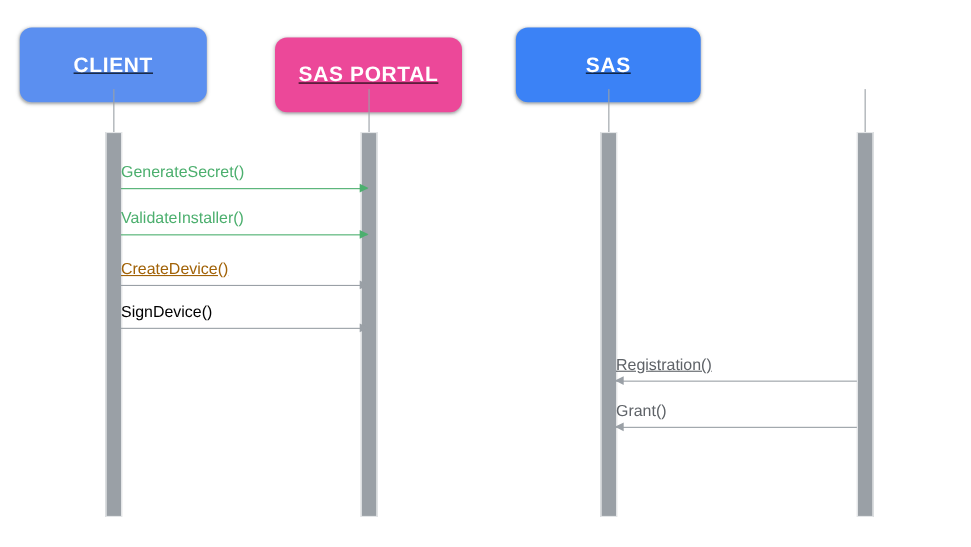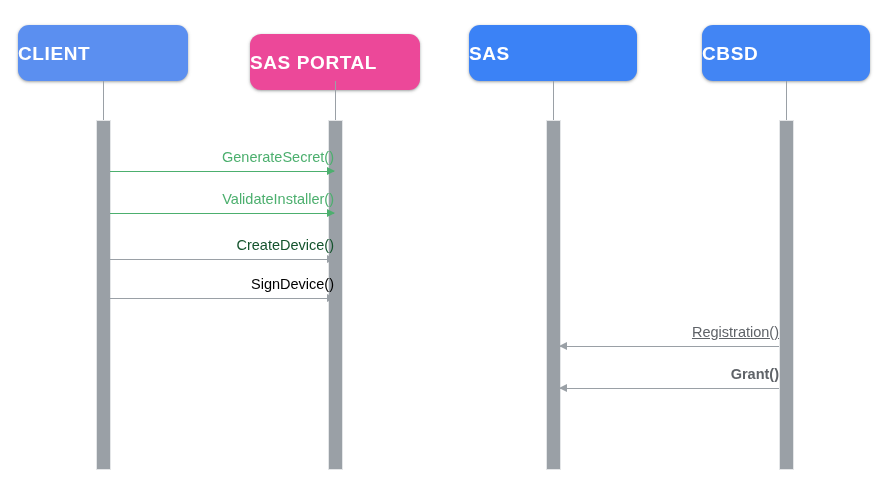--- a/index.html
+++ b/index.html
@@ -15,27 +15,28 @@
     position: relative;
     width: 883px;
     height: 497px;
     background: #ffffff;
     overflow: hidden;
   }
 
   
   .participant {
     position: absolute;
-    height: 56px;
+    height: 68px;
     border-radius: 11px;
     display: flex;
     align-items: center;
-    justify-content: flex-start;
+    justify-content: center;
     box-sizing: border-box;
     box-shadow: 0 1px 2px rgba(60,64,67,0.30), 0 1px 3px 1px rgba(60,64,67,0.15);
+    text-decoration: underline;
   }
   .participant .p-label {
     color: #ffffff;
     font-size: 19px;
     font-weight: bold;
     letter-spacing: 0.6px;
     white-space: nowrap;
     line-height: 1;
   }
 
@@ -82,21 +83,21 @@
   .msg-arrow.to-left {
     left: -1px;
     border-right-width: 8px;
     border-right-style: solid;
   }
   .msg-label {
     position: absolute;
     left: 0;
     width: 100%;
     bottom: 7px;
-    text-align: right;
+    text-align: left;
     font-size: 14.5px;
     line-height: 1;
     white-space: nowrap;
   }
 </style>
 </head>
 <body>
 
 <div id="canvas">
 
@@ -105,51 +106,48 @@
     </div>
     <div class="lifeline-stem" style="left: 103px; top: 81px; height: 39px;"></div>
     <div class="participant" style="left: 250px; top: 34px; width: 170px; background: #ec4899;">
       <span class="p-label">SAS PORTAL</span>
     </div>
     <div class="lifeline-stem" style="left: 335px; top: 81px; height: 39px;"></div>
     <div class="participant" style="left: 469px; top: 25px; width: 168px; background: #3b82f6;">
       <span class="p-label">SAS</span>
     </div>
     <div class="lifeline-stem" style="left: 553px; top: 81px; height: 39px;"></div>
-    <div class="participant" style="left: 702px; top: 25px; width: 168px; background: rgb(66, 133, 244);">
-      <span class="p-label">CBSD</span>
-    </div>
     <div class="lifeline-stem" style="left: 786px; top: 81px; height: 39px;"></div>
     <div class="activation" style="left: 95.5px; top: 120px; width: 15px; height: 350px; background: rgb(154, 160, 166);"></div>
     <div class="activation" style="left: 327.5px; top: 120px; width: 15px; height: 350px; background: rgb(154, 160, 166);"></div>
     <div class="activation" style="left: 545.5px; top: 120px; width: 15px; height: 350px; background: rgb(154, 160, 166);"></div>
     <div class="activation" style="left: 778.5px; top: 120px; width: 15px; height: 350px; background: rgb(154, 160, 166);"></div>
     <div class="message" style="left: 110px; top: 171px; width: 224px;">
       <div class="msg-line" style="background: rgb(76, 175, 110);"></div>
       <div class="msg-arrow to-right" style="border-left-color: rgb(76, 175, 110);"></div>
       <div class="msg-label" style="color: rgb(76, 175, 110);">GenerateSecret()</div>
     </div>
     <div class="message" style="left: 110px; top: 213px; width: 224px;">
       <div class="msg-line" style="background: rgb(76, 175, 110);"></div>
       <div class="msg-arrow to-right" style="border-left-color: rgb(76, 175, 110);"></div>
       <div class="msg-label" style="color: rgb(76, 175, 110);">ValidateInstaller()</div>
     </div>
     <div class="message" style="left: 110px; top: 259px; width: 224px;">
       <div class="msg-line" style="background: rgb(154, 160, 166);"></div>
       <div class="msg-arrow to-right" style="border-left-color: rgb(154, 160, 166);"></div>
-      <div class="msg-label" style="color: #14532d;">CreateDevice()</div>
+      <div class="msg-label" style="color: #a16207; text-decoration: underline;">CreateDevice()</div>
     </div>
     <div class="message" style="left: 110px; top: 298px; width: 224px;">
       <div class="msg-line" style="background: rgb(154, 160, 166);"></div>
       <div class="msg-arrow to-right" style="border-left-color: rgb(154, 160, 166);"></div>
       <div class="msg-label" style="color: #000000;">SignDevice()</div>
     </div>
     <div class="message" style="left: 560px; top: 346px; width: 219px;">
       <div class="msg-line" style="background: rgb(154, 160, 166);"></div>
       <div class="msg-arrow to-left" style="border-right-color: rgb(154, 160, 166);"></div>
       <div class="msg-label" style="color: rgb(95, 99, 104); text-decoration: underline;">Registration()</div>
     </div>
     <div class="message" style="left: 560px; top: 388px; width: 219px;">
       <div class="msg-line" style="background: rgb(154, 160, 166);"></div>
       <div class="msg-arrow to-left" style="border-right-color: rgb(154, 160, 166);"></div>
-      <div class="msg-label" style="color: rgb(95, 99, 104); font-weight: bold;">Grant()</div>
+      <div class="msg-label" style="color: rgb(95, 99, 104);">Grant()</div>
     </div>
   </div>
 
 </body></html>

